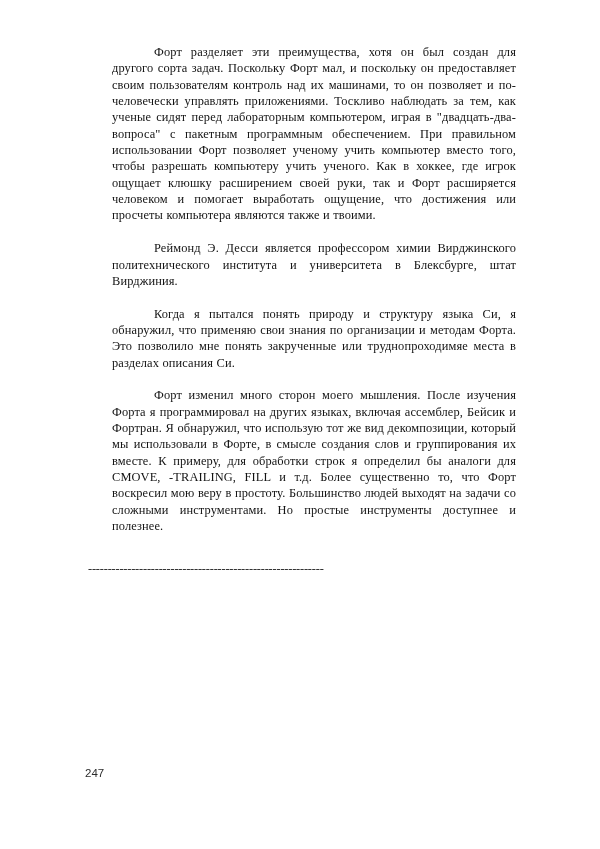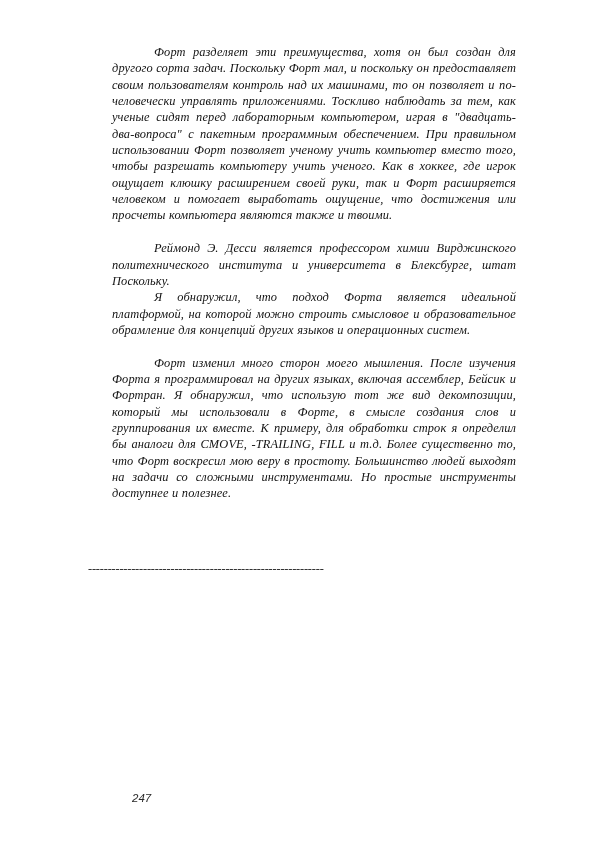--- a/index.html
+++ b/index.html
@@ -14,21 +14,20 @@
     color: #111111;
     overflow: hidden;
     position: relative;
   }
 
   .page {
     position: relative;
     width: 600px;
     height: 849px;
     background: #ffffff;
-    font-style: italic;
   }
 
   .text-column {
     position: absolute;
     left: 112px;
     top: 44px;
     width: 404px;
   }
 
   p.para {
@@ -56,37 +55,36 @@
     line-height: 14px;
     color: #2a2a2a;
     white-space: nowrap;
     overflow: hidden;
     letter-spacing: -0.2px;
   }
 
   .page-number {
     position: absolute;
     left: 85px;
-    top: 791px;
+    top: 766px;
     font-family: "Liberation Sans", "DejaVu Sans", sans-serif;
     font-size: 11.5px;
     line-height: 14px;
     color: #2b2b2b;
-    margin-left: 47px;
   }
 </style>
 </head>
 <body>
 
 <div class="page">
 
   <div class="text-column">
     <p class="para">Форт разделяет эти преимущества, хотя он был создан для другого сорта задач. Поскольку Форт мал, и поскольку он предоставляет своим пользователям контроль над их машинами, то он позволяет и по-человечески управлять приложениями. Тоскливо наблюдать за тем, как ученые сидят перед лабораторным компьютером, играя в "двадцать-два-вопроса" с пакетным программным обеспечением. При правильном использовании Форт позволяет ученому учить компьютер вместо того, чтобы разрешать компьютеру учить ученого. Как в хоккее, где игрок ощущает клюшку расширением своей руки, так и Форт расширяется человеком и помогает выработать ощущение, что достижения или просчеты компьютера являются также и твоими.</p>
-    <p class="para gap-before">Реймонд Э. Десси является профессором химии Вирджинского политехнического института и университета в Блексбурге, штат Поскольку.</p>
-    <p class="para">Я обнаружил, что подход Форта является идеальной платформой, на которой можно строить смысловое и образовательное обрамление для концепций других языков и операционных систем.</p>
+    <p class="para gap-before">Реймонд Э. Десси является профессором химии Вирджинского политехнического института и университета в Блексбурге, штат Вирджиния.</p>
+    <p class="para gap-before">Когда я пытался понять природу и структуру языка Си, я обнаружил, что применяю свои знания по организации и методам Форта. Это позволило мне понять закрученные или труднопроходимяе места в разделах описания Си.</p>
     <p class="para gap-before">Форт изменил много сторон моего мышления. После изучения Форта я программировал на других языках, включая ассемблер, Бейсик и Фортран. Я обнаружил, что использую тот же вид декомпозиции, который мы использовали в Форте, в смысле создания слов и группирования их вместе. К примеру, для обработки строк я определил бы аналоги для CMOVE, -TRAILING, FILL и т.д. Более существенно то, что Форт воскресил мою веру в простоту. Большинство людей выходят на задачи со сложными инструментами. Но простые инструменты доступнее и полезнее.</p>
   </div>
 
   <div class="separator">------------------------------------------------------------</div>
 
   <div class="page-number">247</div>
 
 </div>
 
 </body></html>

